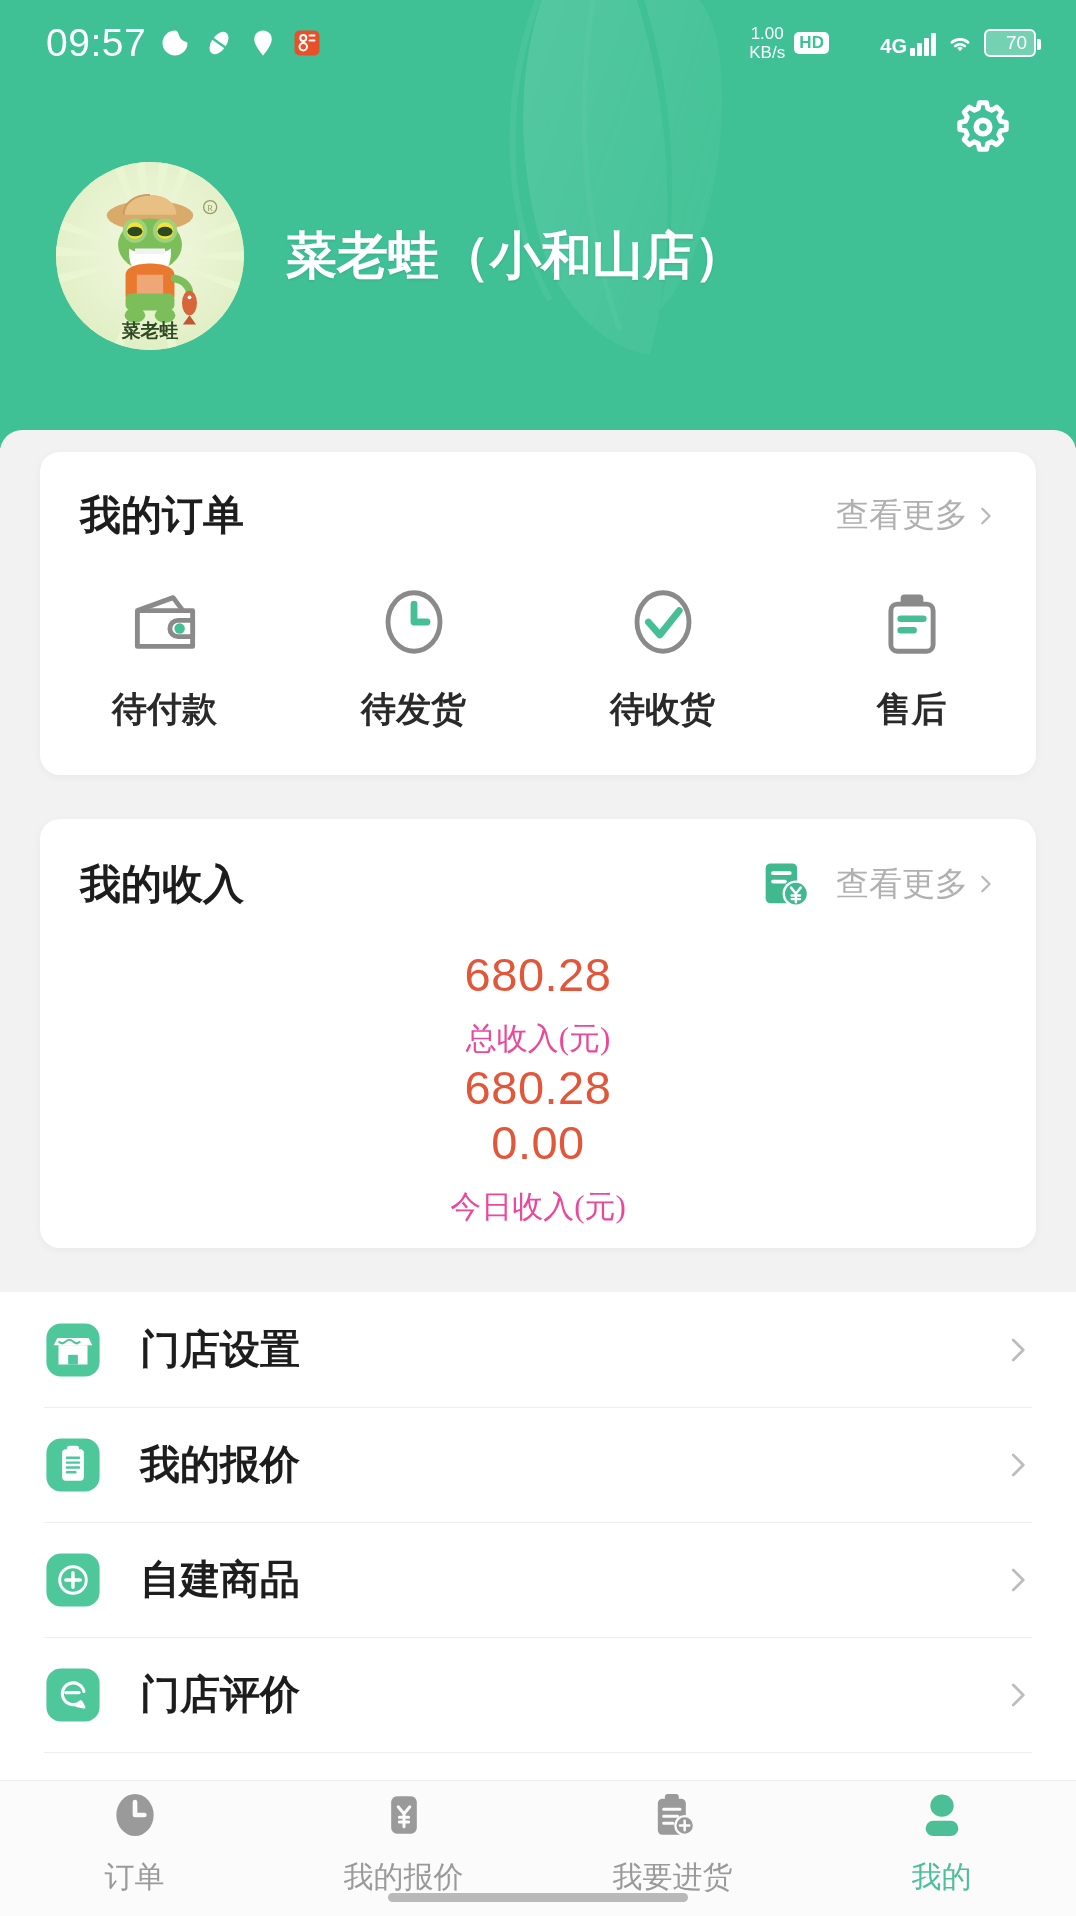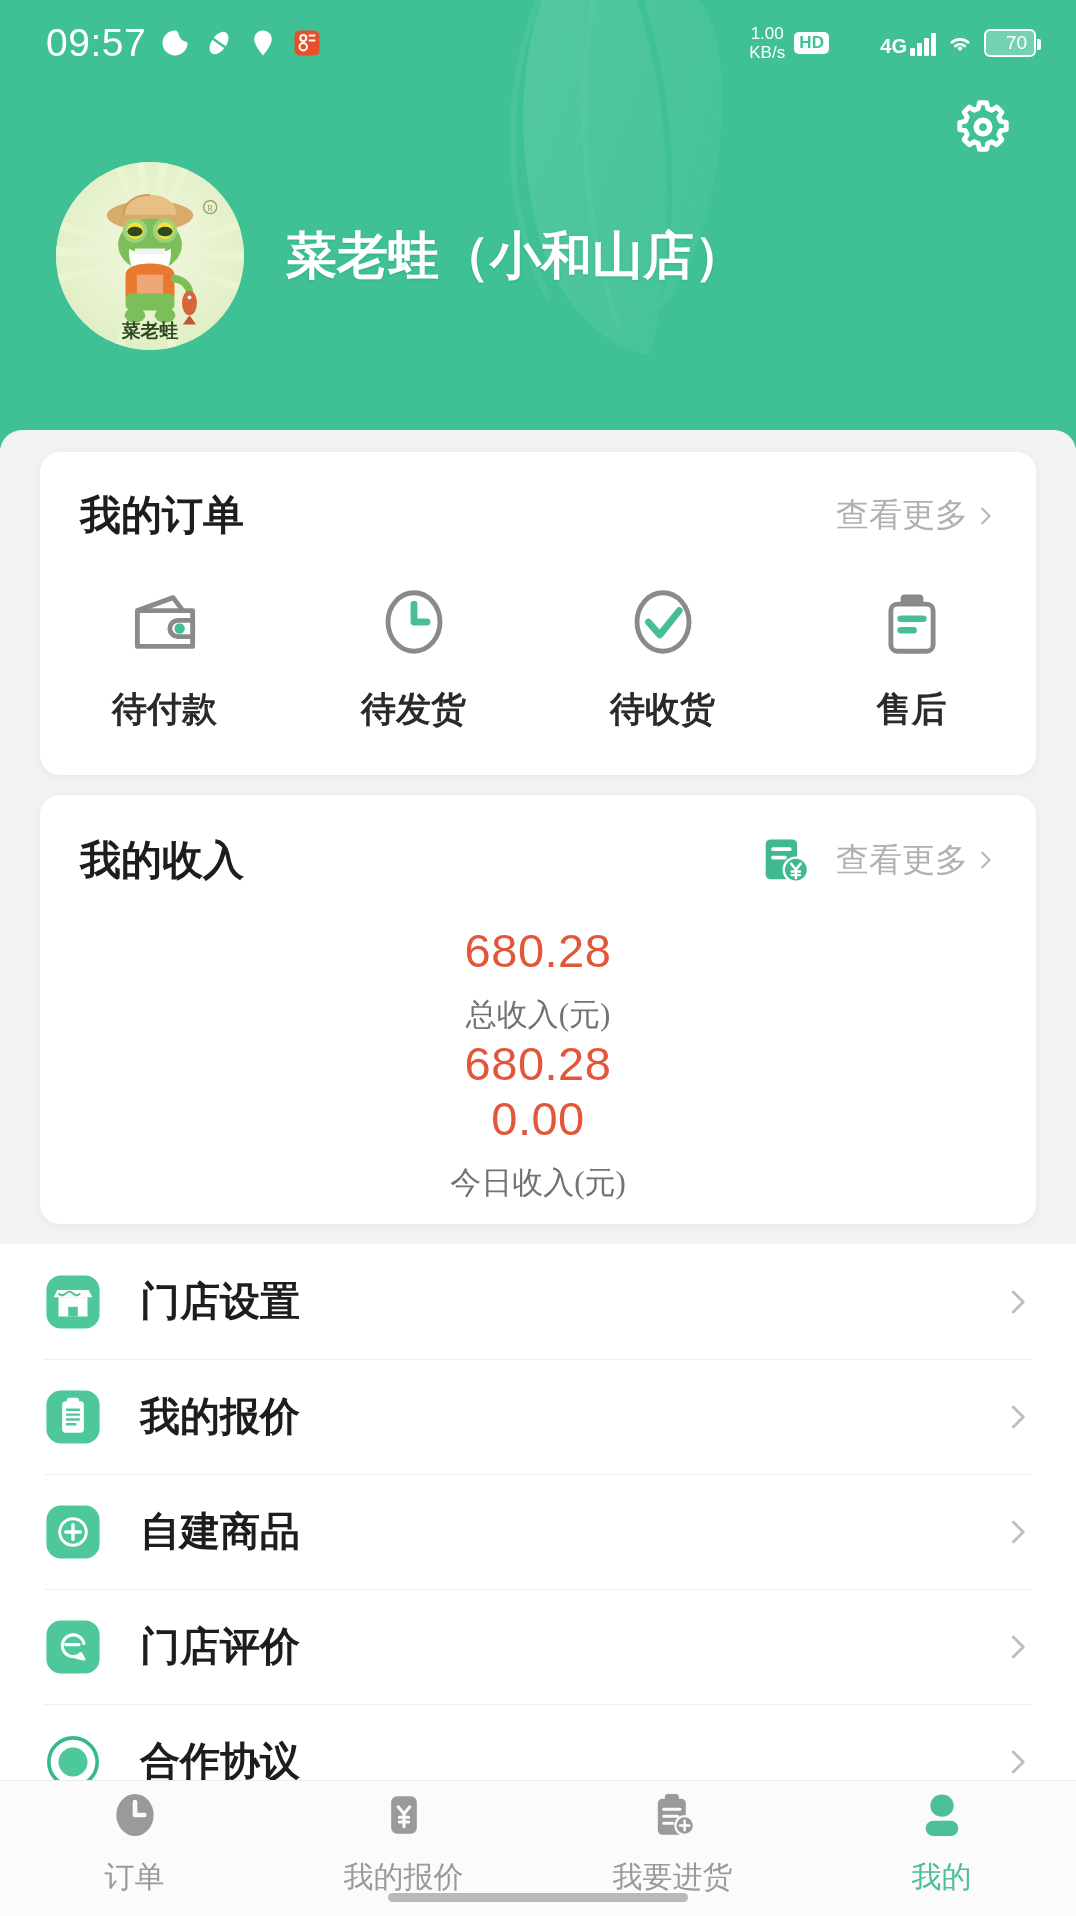--- a/index.html
+++ b/index.html
@@ -66,21 +66,21 @@
     text-shadow:0 1px 3px rgba(0,0,0,.10);
   }
 
   
   .body{
     position:absolute; left:0; top:430px; width:1076px; height:1486px;
     background:#f2f2f2; border-radius:22px 22px 0 0;
   }
 
   .card{
-    background:#fff; border-radius:20px; margin:0 40px 20px;
+    background:#fff; border-radius:20px; margin:0 40px 44px;
     box-shadow:0 2px 10px rgba(0,0,0,.045);
   }
   .card-head{
     display:flex; align-items:center; padding:36px 40px 0;
   }
   .card-title{
     font-size:41px; font-weight:700; color:#1d1d1d;
     font-family:"Liberation Serif","DejaVu Serif",serif;
   }
   .more{
@@ -100,21 +100,21 @@
     font-family:"Liberation Serif","DejaVu Serif",serif;
   }
 
   .income-card{ margin-top:0; }
   .income-icon{ width:58px; height:58px; margin-left:auto; margin-right:22px; }
   .income-card .more{ margin-left:0; }
   .income-row{ display:flex; padding:34px 0 20px;flex-direction:column; }
   .income-cell{ flex:1; text-align:center; }
   .income-val{ font-size:47px; color:#e2563a; letter-spacing:.5px; }
   .income-lb{
-    font-size:31px; color:#737373; margin-top:16px;
+    font-size:31px; color:#ec4899; margin-top:16px;
     font-family:"Liberation Serif","DejaVu Serif",serif;
   }
 
   .menu{ background:#fff; margin-top:8px; }
   .menu-item{
     display:flex; align-items:center; height:115px; padding:0 44px;
     position:relative; cursor:pointer;
   }
   .menu-item + .menu-item:before{
     content:""; position:absolute; left:44px; right:44px; top:0; height:1px; background:#eee;

